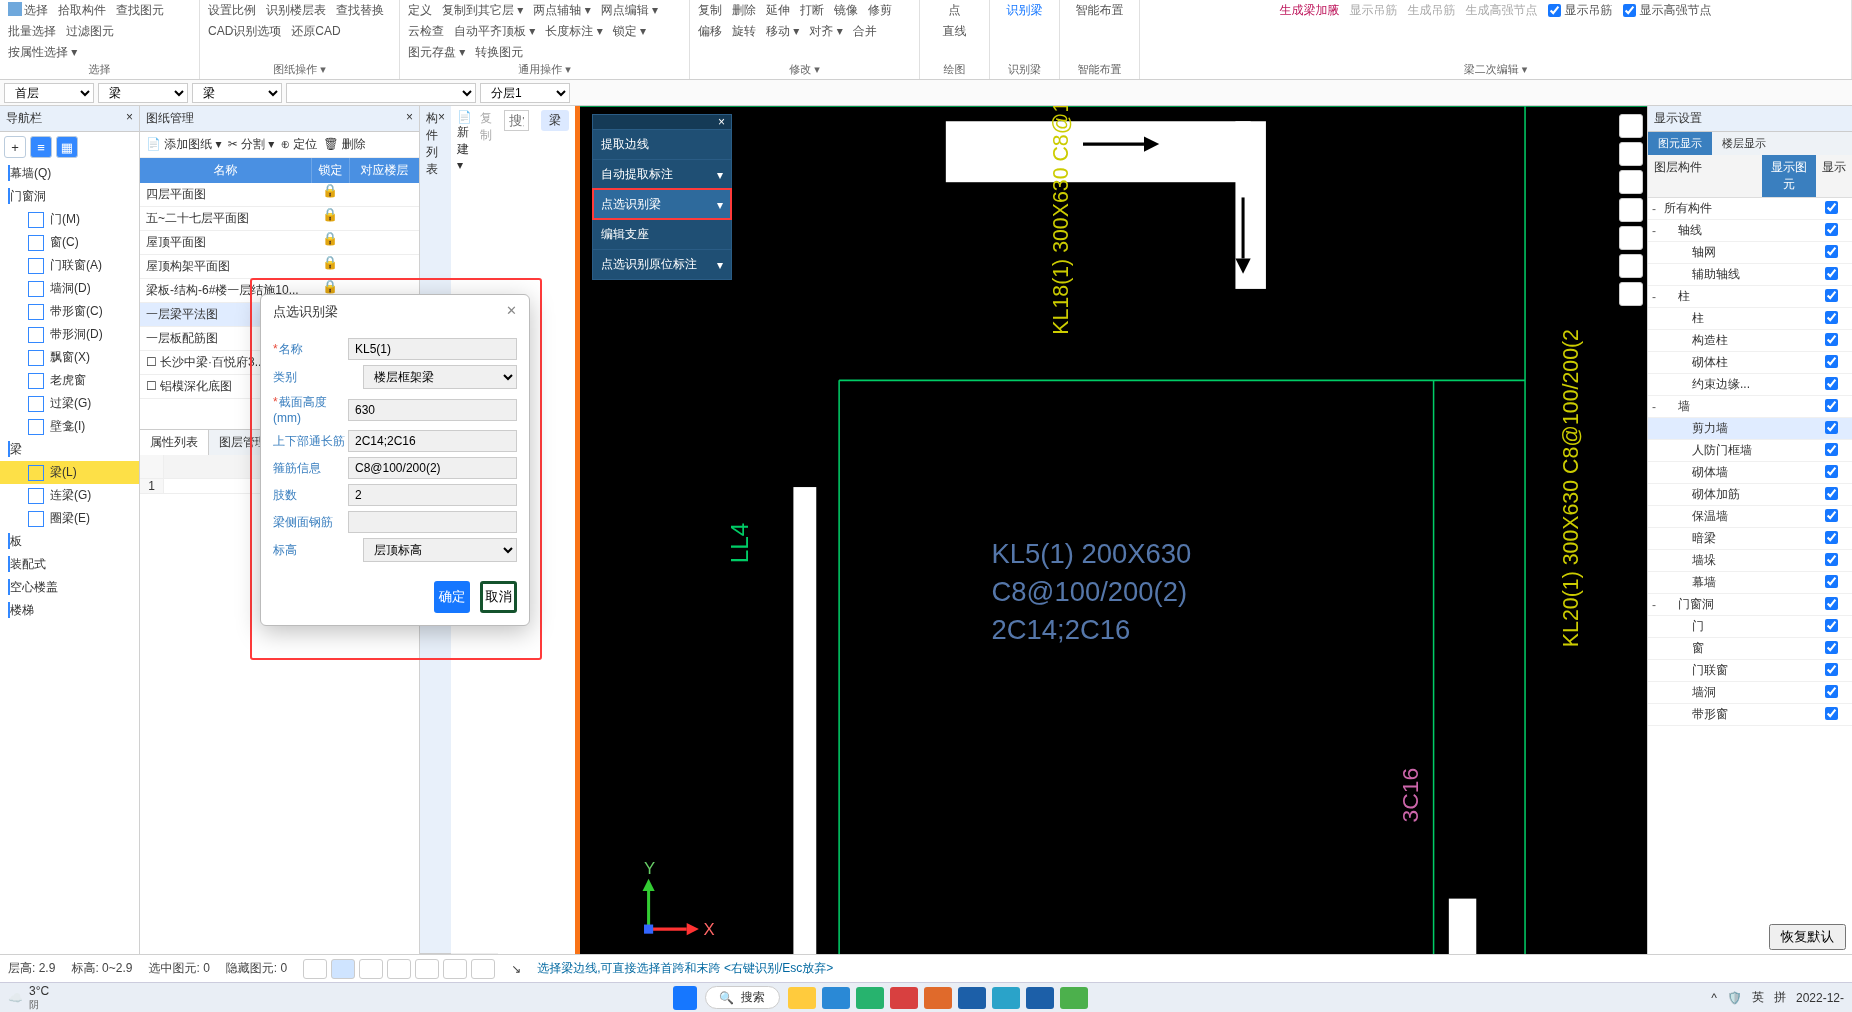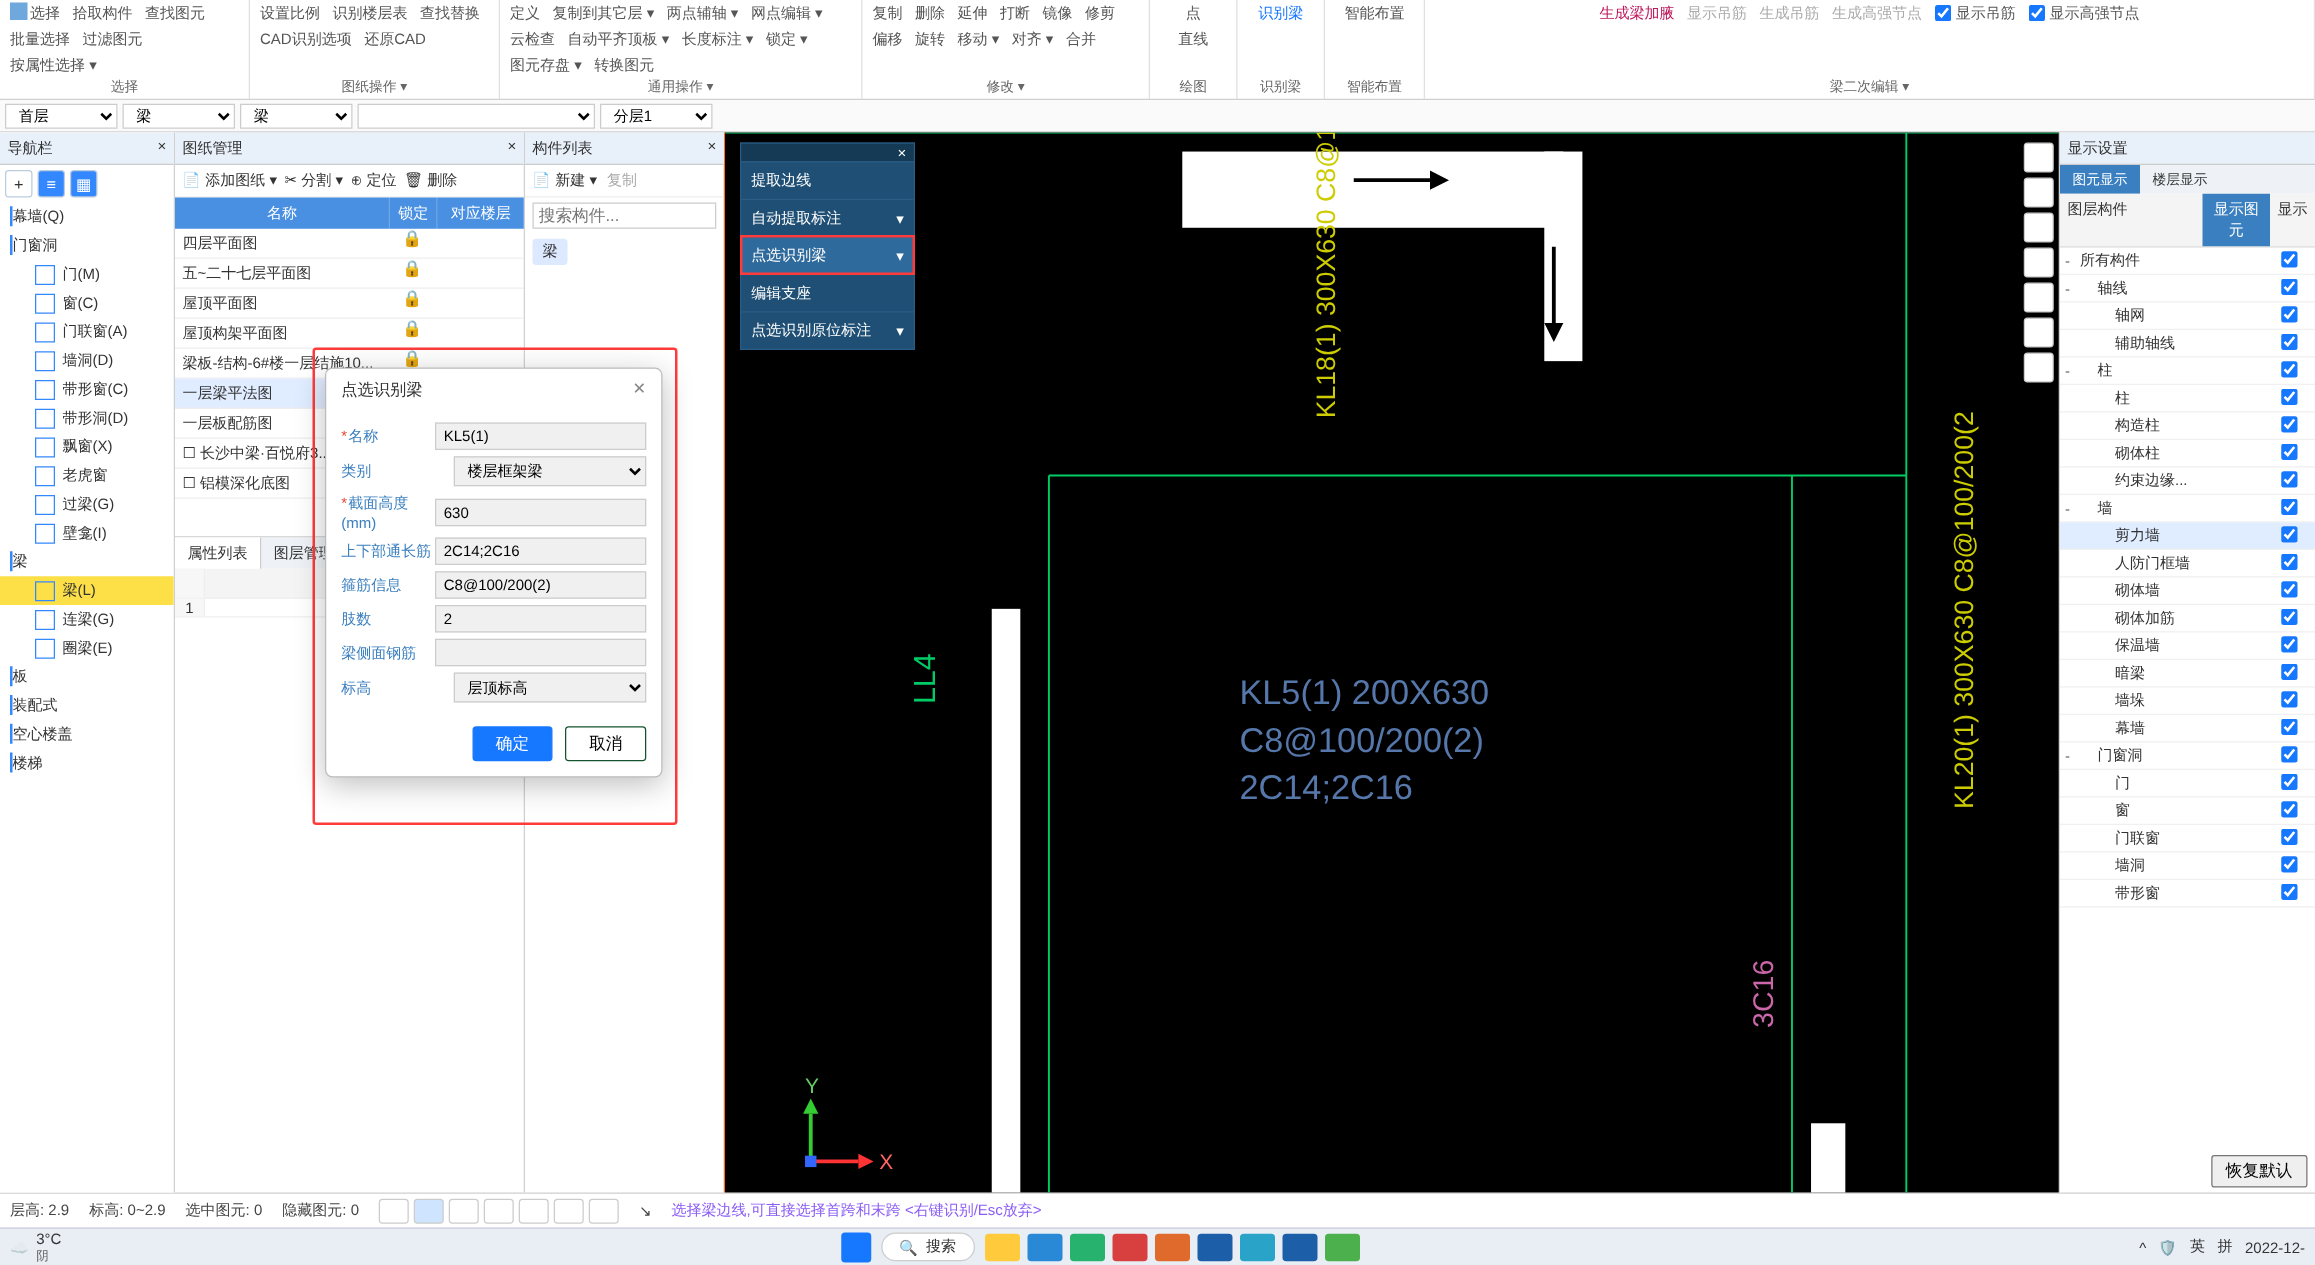--- a/index.html
+++ b/index.html
@@ -49,21 +49,21 @@
 .lock-icon { font-size:13px; }
 .tree-indent { padding-left:14px; }
 .attr-area { border-top:1px solid #ccc; }
 .attr-tabs { display:flex; background:#eef2f6; }
 .attr-tabs .tab { padding:4px 10px; border-right:1px solid #ccc; font-size:12px; cursor:pointer; }
 .attr-tabs .tab.active { background:#fff; }
 .attr-row { display:flex; border-bottom:1px solid #eee; }
 .attr-row .idx { width:24px; text-align:center; background:#f7f7f7; border-right:1px solid #eee; }
 .attr-row .key { flex:1; padding:3px 6px; text-align:center; }
 
-.components { width:160px; border-right:1px solid #f97316; display:flex; flex-direction:column; }
+.components { width:160px; border-right:5px solid #f97316; display:flex; flex-direction:row; }
 .c-tools { padding:4px 6px; display:flex; gap:8px; font-size:12px; border-bottom:1px solid #eee;}
 .c-search { padding:4px 6px; }
 .c-search input { width:100%; border:1px solid #ccc; padding:2px 4px; }
 .c-item { margin:4px 6px; padding:2px 8px; background:#dce9ff; border-radius:3px; display:inline-block; }
 
 .canvas-wrap { flex:1; position:relative; background:#000; overflow:hidden; }
 .float-menu { position:absolute; left:12px; top:8px; width:140px; background:#1f4f74; border:1px solid #2a5c85; font-size:12px; }
 .float-menu .close { text-align:right; color:#fff; padding:0 6px; cursor:pointer; background:#153a56; }
 .float-menu .mi { color:#fff; padding:6px 8px; border-top:1px solid #2a5c85; display:flex; justify-content:space-between; align-items:center; cursor:pointer; }
 .float-menu .mi.active { background:#2e6a9c; outline:2px solid #ff3b3b; outline-offset:-1px; }
@@ -84,34 +84,34 @@
 .disp-row .cb { width:34px; text-align:center; }
 .disp-row input { accent-color:#1677ff; }
 .disp-foot { text-align:right; padding:4px 6px; }
 .disp-foot button { padding:2px 10px; }
 
 
 .status1 { height:28px; border-top:1px solid #d0d0d0; display:flex; align-items:center; gap:16px; padding:0 8px; font-size:12px; color:#444; }
 .status1 .btns { display:flex; gap:4px; }
 .status1 .btns .b { width:24px; height:20px; border:1px solid #ccc; border-radius:3px; background:#fff; cursor:pointer; }
 .status1 .btns .b.active { background:#cfe4ff; }
-.hint { color:#8b5cf6; }
+.hint { color:#0369a1; }
 
 
 .dlg-wrap { position:absolute; left:260px; top:294px; width:270px; background:#fff; border:1px solid #bbb; border-radius:6px; box-shadow:0 6px 24px rgba(0,0,0,.25); z-index:50; }
 .dlg-hi { position:absolute; left:250px; top:278px; width:292px; height:382px; border:2px solid #ff3b3b; border-radius:3px; z-index:49; pointer-events:none; }
 .dlg-hdr { display:flex; justify-content:space-between; padding:8px 12px; font-size:13px; }
 .dlg-close { cursor:pointer; color:#888; }
 .dlg-body { padding:4px 12px 8px; }
 .dlg-row { display:flex; align-items:center; margin:5px 0; }
 .dlg-row .lbl { width:90px; color:#3a7fbf; font-size:12px; }
 .dlg-row .lbl.req::before { content:"*"; color:#e74c3c; margin-right:1px; }
 .dlg-row input,.dlg-row select { flex:1; border:1px solid #ccc; background:#f0f0f0; padding:3px 6px; font-size:12px; }
 .dlg-foot { display:flex; justify-content:flex-end; gap:10px; padding:6px 12px 12px; }
-.dlg-foot button { padding:4px 18px; border:1px solid #14532d; background:#fff; border-radius:3px; cursor:pointer;text-align:center; }
+.dlg-foot button { padding:4px 2px; border:3px solid #14532d; background:#fff; border-radius:3px; cursor:pointer;text-align:center; }
 .dlg-foot .primary { background:#1677ff; color:#fff; border-color:#1677ff; }
 
 
 .taskbar { position:absolute; left:0; right:0; bottom:0; height:30px; background:#e9eef5; display:flex; align-items:center; justify-content:space-between; padding:0 8px; font-size:12px; border-top:1px solid #ccd; }
 .taskbar .left,.taskbar .right { display:flex; align-items:center; gap:10px; }
 .task-icons { display:flex; gap:6px; }
 .task-icons .ti { width:28px; height:22px; border-radius:3px; }
 .search-pill { display:flex; align-items:center; gap:6px; background:#fff; border:1px solid #ccc; border-radius:14px; padding:2px 14px; }
 .weather { display:flex; align-items:center; gap:6px; }
 .disp-hdr .c1{flex:1} .disp-hdr .c2{width:54px;background:#3a7fbf;color:#fff;text-align:center} .disp-hdr .c3{width:36px}

